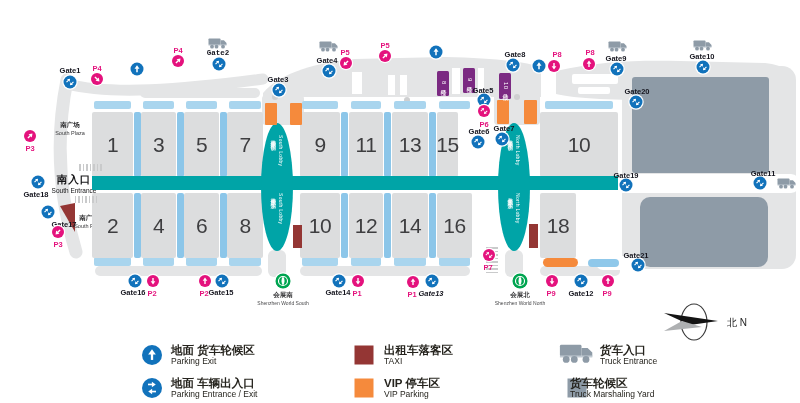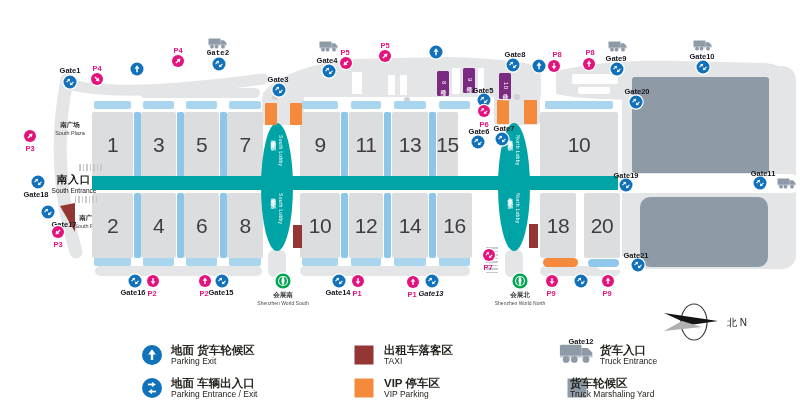--- a/index.html
+++ b/index.html
@@ -181,23 +181,20 @@
     </div>
     <div class="hall" style="left: 392px; top: 193px; width: 36px; height: 65px;">
       <span class="hallnum">14</span>
     </div>
     <div class="hall" style="left: 437px; top: 193px; width: 35px; height: 65px;">
       <span class="hallnum">16</span>
     </div>
     <div class="hall" style="left: 540px; top: 193px; width: 36px; height: 65px;">
       <span class="hallnum">18</span>
     </div>
-    <div class="hall" style="left: 584px; top: 193px; width: 36px; height: 65px;">
-      <span class="hallnum">20</span>
-    </div>
     <div class="band" style="left: 92px; top: 176px; width: 526px; height: 14px;"></div>
     <div class="lobby" style="left: 261px; top: 123px; width: 32px; height: 128px;">
       <div class="ltxt" style="top:12px">
         <span class="vtxt">南登录大厅 西侧</span>
         <span class="ven">South Lobby</span>
       </div>
       <div class="ltxt" style="top:70px">
         <span class="vtxt">南登录大厅 东侧</span>
         <span class="ven">South Lobby</span>
       </div>
@@ -455,21 +452,21 @@
             <path d="M0,2.304 L0,-0.576" stroke="#fff" stroke-width="1.08" fill="none"></path>
             <path d="M0,-2.7359999999999998 L1.7999999999999998,-0.216 L-1.7999999999999998,-0.216 Z" fill="#fff"></path>
           </g>
           <g transform="translate(2.3,-0.3) rotate(180)">
             <path d="M0,2.304 L0,-0.576" stroke="#fff" stroke-width="1.08" fill="none"></path>
             <path d="M0,-2.7359999999999998 L1.7999999999999998,-0.216 L-1.7999999999999998,-0.216 Z" fill="#fff"></path>
           </g>
         </g>
       </svg>
     </div>
-    <div class="lbl gate-lbl" style="left: 581px; top: 289px; margin-top: 48px;">Gate12</div>
+    <div class="lbl gate-lbl" style="left: 581px; top: 289px;">Gate12</div>
     <div class="cicon" style="left: 432px; top: 281px; width: 13px; height: 13px; background: rgb(17, 114, 187);">
       <svg width="13" height="13" viewBox="-6.5 -6.5 13 13">
         <g transform="rotate(45)">
           <g transform="translate(-2.3,0.3)">
             <path d="M0,2.304 L0,-0.576" stroke="#fff" stroke-width="1.08" fill="none"></path>
             <path d="M0,-2.7359999999999998 L1.7999999999999998,-0.216 L-1.7999999999999998,-0.216 Z" fill="#fff"></path>
           </g>
           <g transform="translate(2.3,-0.3) rotate(180)">
             <path d="M0,2.304 L0,-0.576" stroke="#fff" stroke-width="1.08" fill="none"></path>
             <path d="M0,-2.7359999999999998 L1.7999999999999998,-0.216 L-1.7999999999999998,-0.216 Z" fill="#fff"></path>

